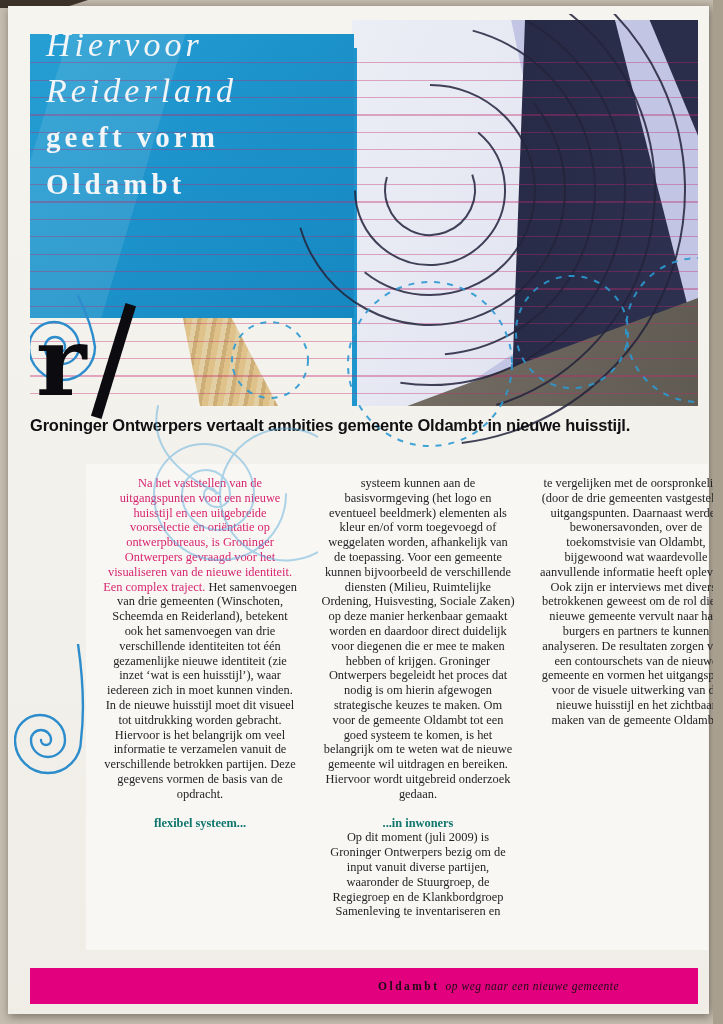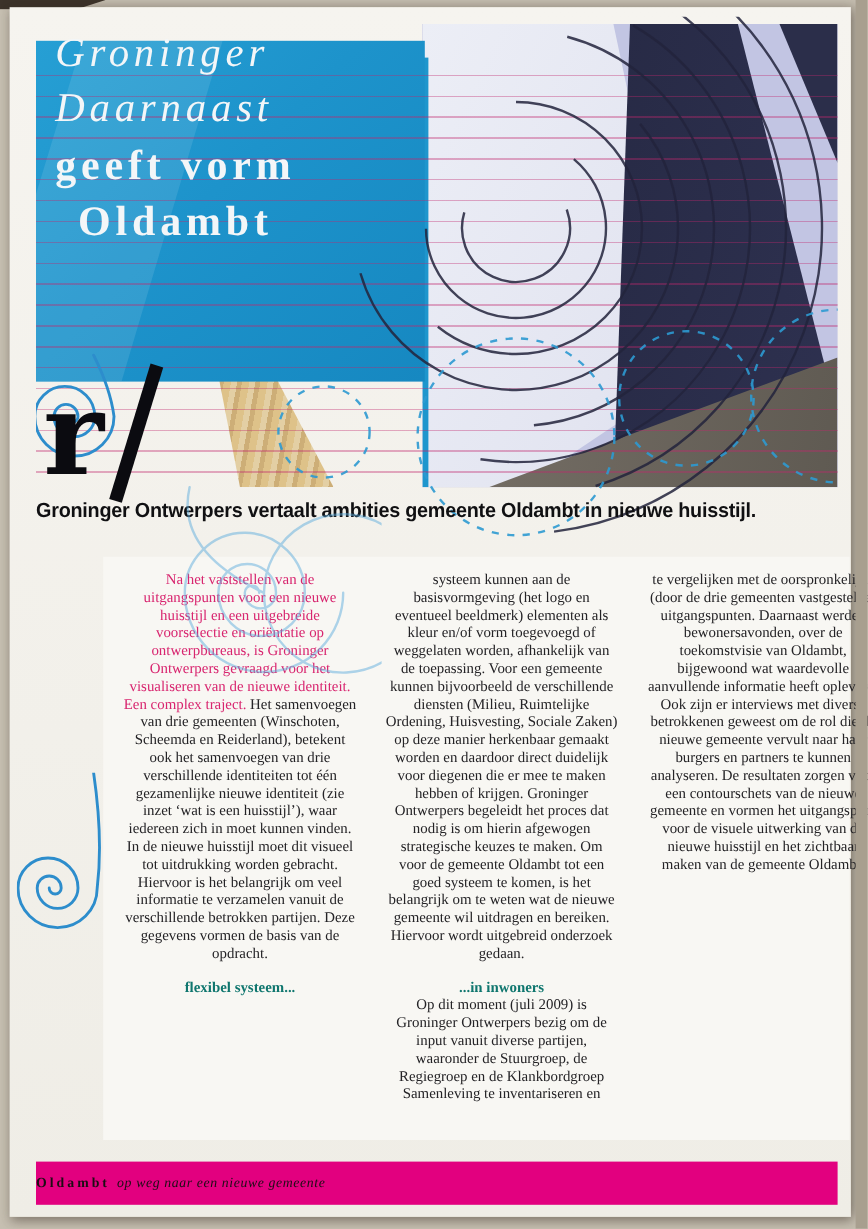--- a/index.html
+++ b/index.html
@@ -30,21 +30,21 @@
     background:linear-gradient(100deg,#7b746b,#5f5a52);
     clip-path:polygon(16% 100%,100% 72%,100% 100%); }
   .photo .edge-strip { position:absolute; left:0; top:28px; width:5px; bottom:0; background:#1e96cd; }
 
   .cyan-box { position:absolute; left:0; top:20px; width:324px; height:284px;
     background:linear-gradient(135deg,#269fd4 0%,#1d93cb 45%,#1688c1 100%); }
   .cyan-box .sheen { position:absolute; inset:0; background:rgba(255,255,255,.10);
     clip-path:polygon(12% 0,48% 0,22% 100%,0 100%,0 45%); }
   .title-lines { position:absolute; left:16px; top:8px; color:#f3f6f8; }
   .t-it { font-style:italic; font-weight:400; font-size:34px; letter-spacing:4px; line-height:46px; }
-  .t-b  { font-weight:700; font-size:35px; letter-spacing:4px; line-height:47px;text-align:center; }
+  .t-b  { font-weight:700; font-size:29px; letter-spacing:4px; line-height:47px; }
 
   .ruled-lines { position:absolute; left:0; top:32px; width:668px; height:360px;
     background:repeating-linear-gradient(180deg, transparent 0 16.2px, rgba(192,38,108,.5) 16.2px 17.4px);
     opacity:.75; pointer-events:none; }
 
   .wood-strip { position:absolute; left:118px; top:298px; width:130px; height:94px;
     clip-path:polygon(26% 0,62% 0,100% 100%,40% 100%);
     background:repeating-linear-gradient(100deg,#e3cfa4 0 5px,#cdae77 5px 9px,#dec289 9px 15px); }
 
   .letter-r { position:absolute; left:6px; top:308px; font-family:"DejaVu Serif",serif;
@@ -66,21 +66,21 @@
   .col { width:194px; font-size:12.4px; line-height:14.8px; color:#242326; }
   .col p { margin:0; }
   .accent { color:#d8256f; }
   .col-heading { color:#0f766e; font-weight:700; margin-top:14px !important; }
   .spiral-left { position:absolute; left:6px; top:638px; pointer-events:none; }
   .spiral-col1 { position:absolute; left:120px; top:398px; pointer-events:none; opacity:.75; }
 
   
   .footer-bar { position:absolute; left:22px; top:962px; width:668px; height:36px;
     background:#e2007f; display:flex; align-items:center; }
-  .footer-text { color:#1c0d14; font-size:11.5px; white-space:nowrap; }
+  .footer-text { margin-left:348px; color:#1c0d14; font-size:11.5px; white-space:nowrap; }
   .footer-brand { font-weight:700; letter-spacing:2.5px; }
   .footer-tagline { font-style:italic; margin-left:6px; letter-spacing:.5px; }
 </style>
 </head>
 <body>
 
 <div class="corner-sliver"></div>
 <div class="right-edge"></div>
 
 <div class="page">
@@ -120,22 +120,22 @@
         <circle cx="542" cy="318" r="56"></circle>
         <circle cx="668" cy="316" r="72"></circle>
       </g>
       <path d="M 48 282 Q 62 310 65 333 A 33 33 0 1 1 -1 333 A 25 25 0 1 1 49 333 A 17 17 0 1 1 15 333 A 10 10 0 1 1 35 333 A 5 5 0 1 1 25 333" fill="none" stroke="#2d8dcc" stroke-width="2.4" stroke-linecap="round"></path>
     </svg>
 
     <div class="letter-r">r</div>
     <div class="black-slash"></div>
 
     <div class="title-lines">
-      <div class="t-it">Groninger</div>
-      <div class="t-it">Daarnaast</div>
+      <div class="t-it">Hiervoor</div>
+      <div class="t-it">Reiderland</div>
       <div class="t-b">geeft vorm</div>
       <div class="t-b">Oldambt</div>
     </div>
   </div>
 
   <div class="headline">Groninger Ontwerpers vertaalt ambities gemeente Oldambt in nieuwe huisstijl.</div>
 
   <div class="body-panel">
     <div class="columns">
       <div class="col">

